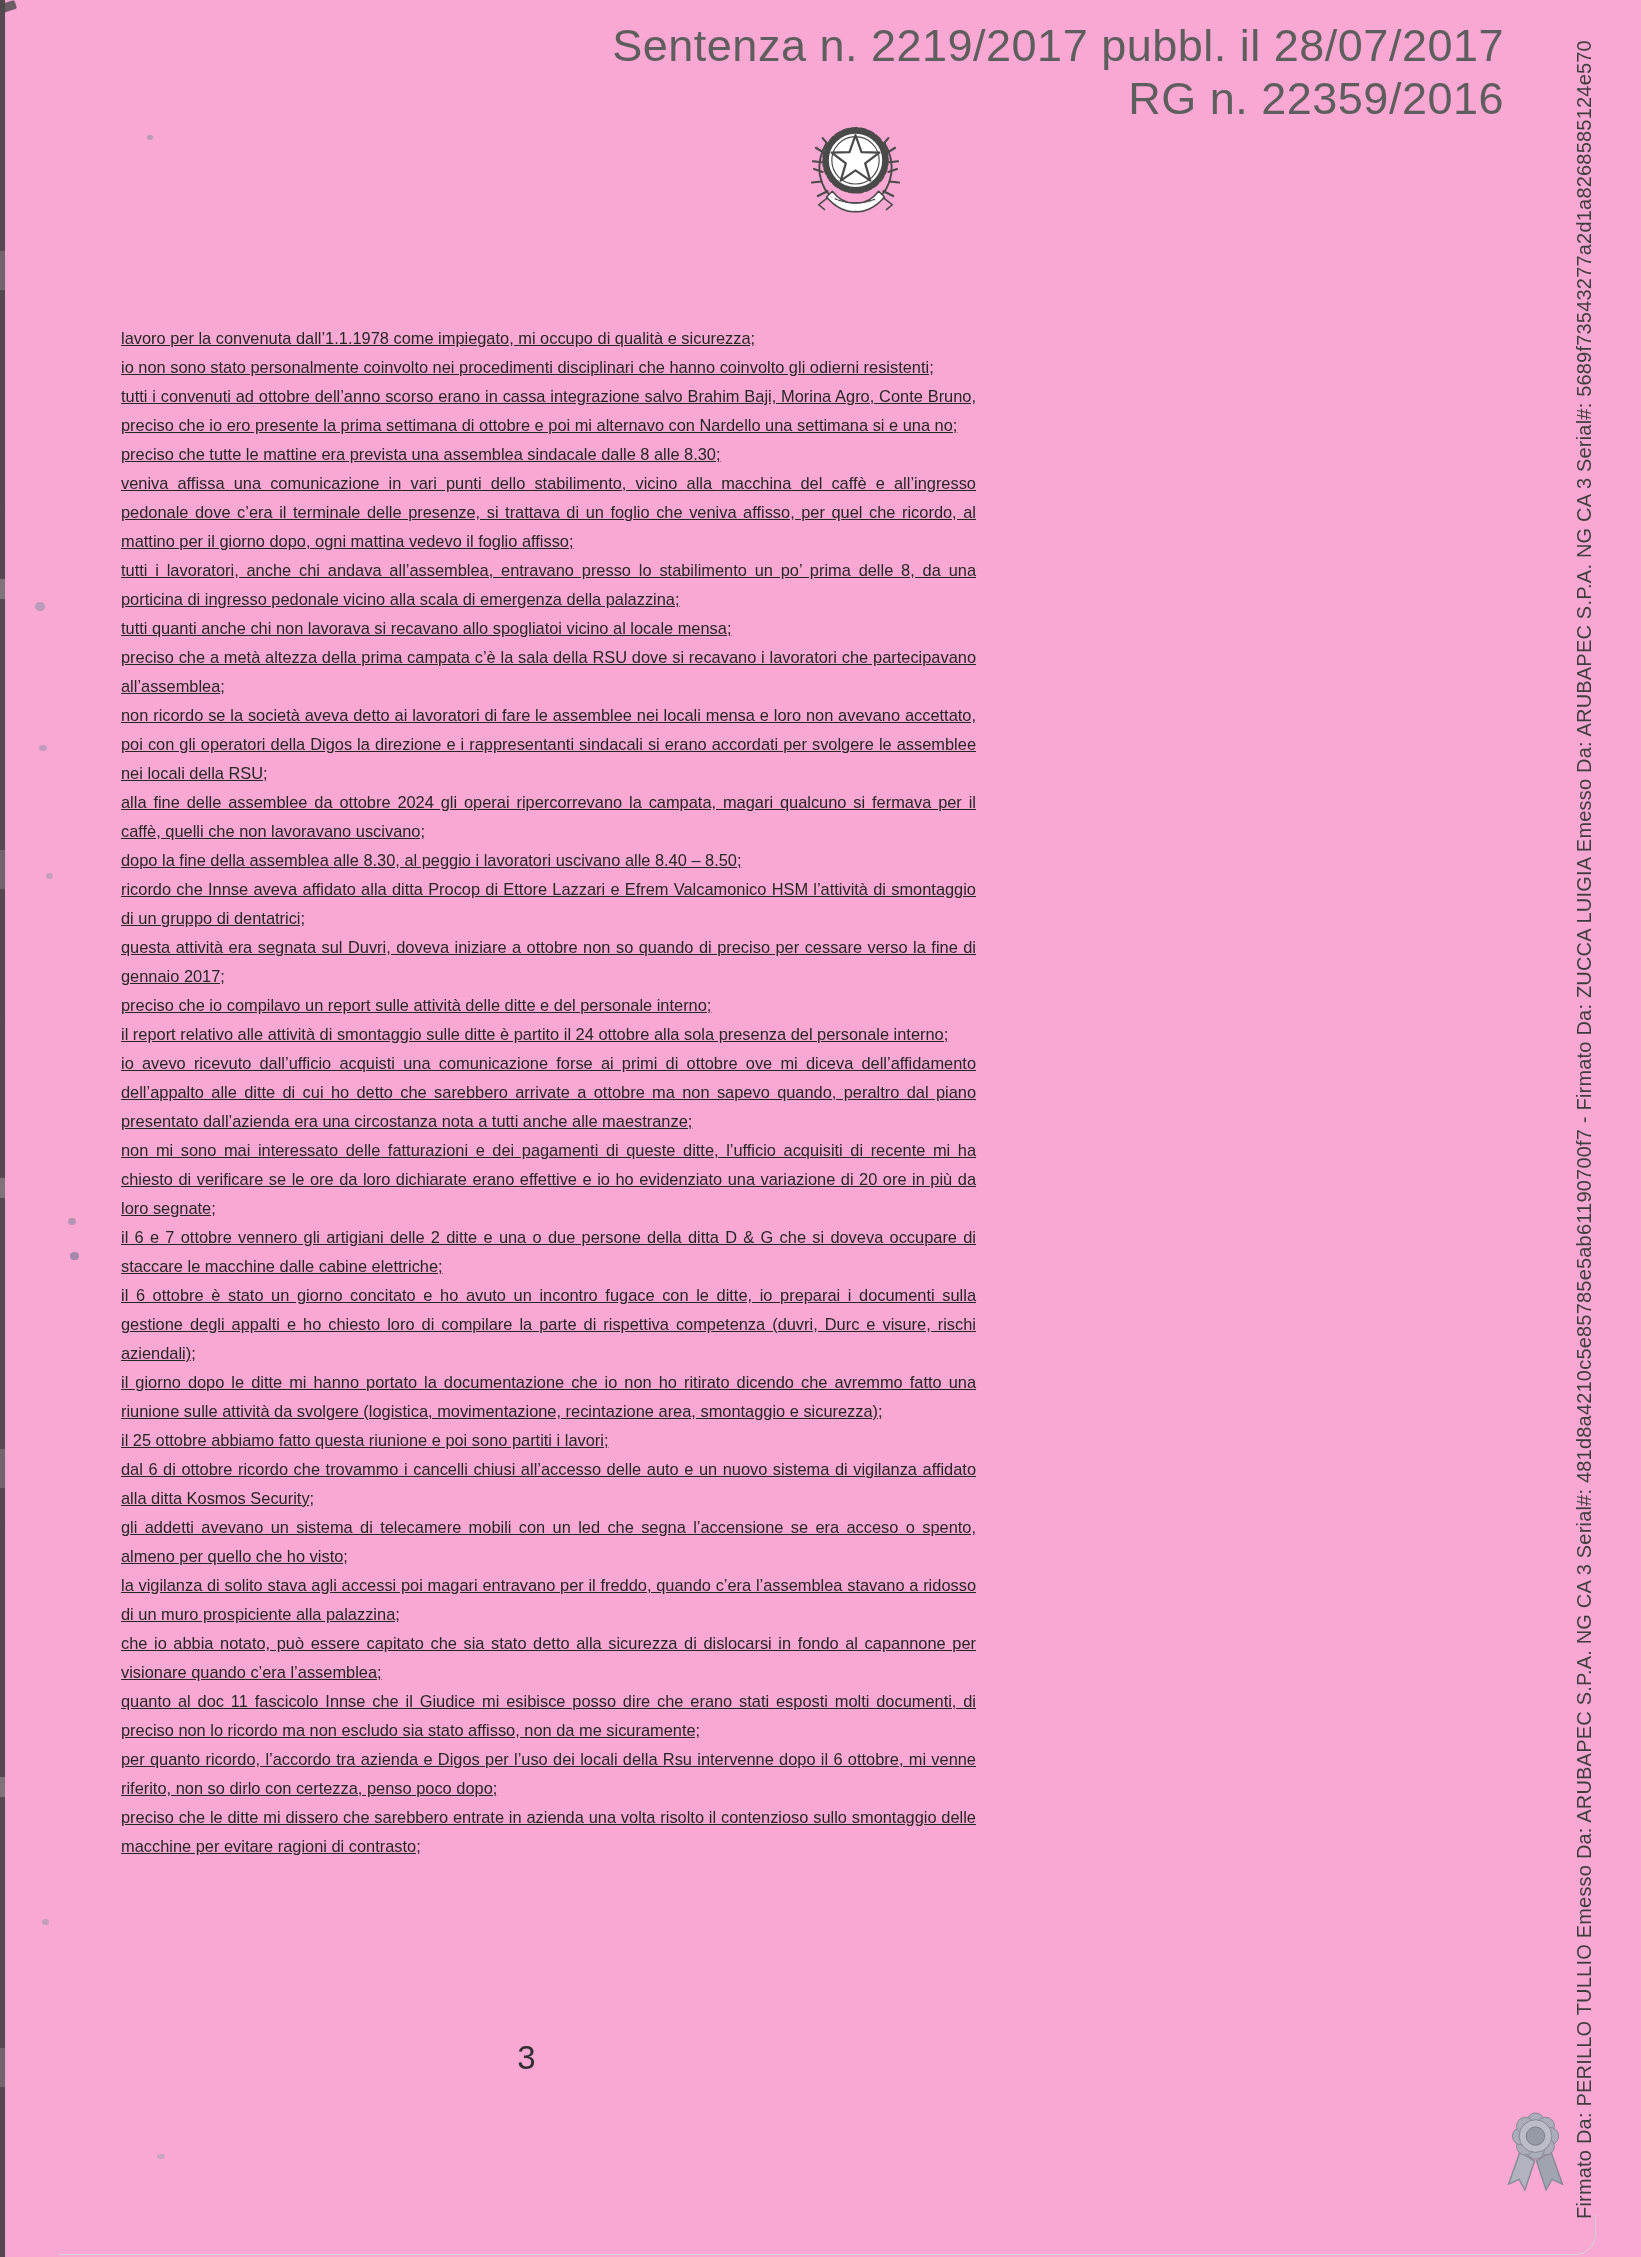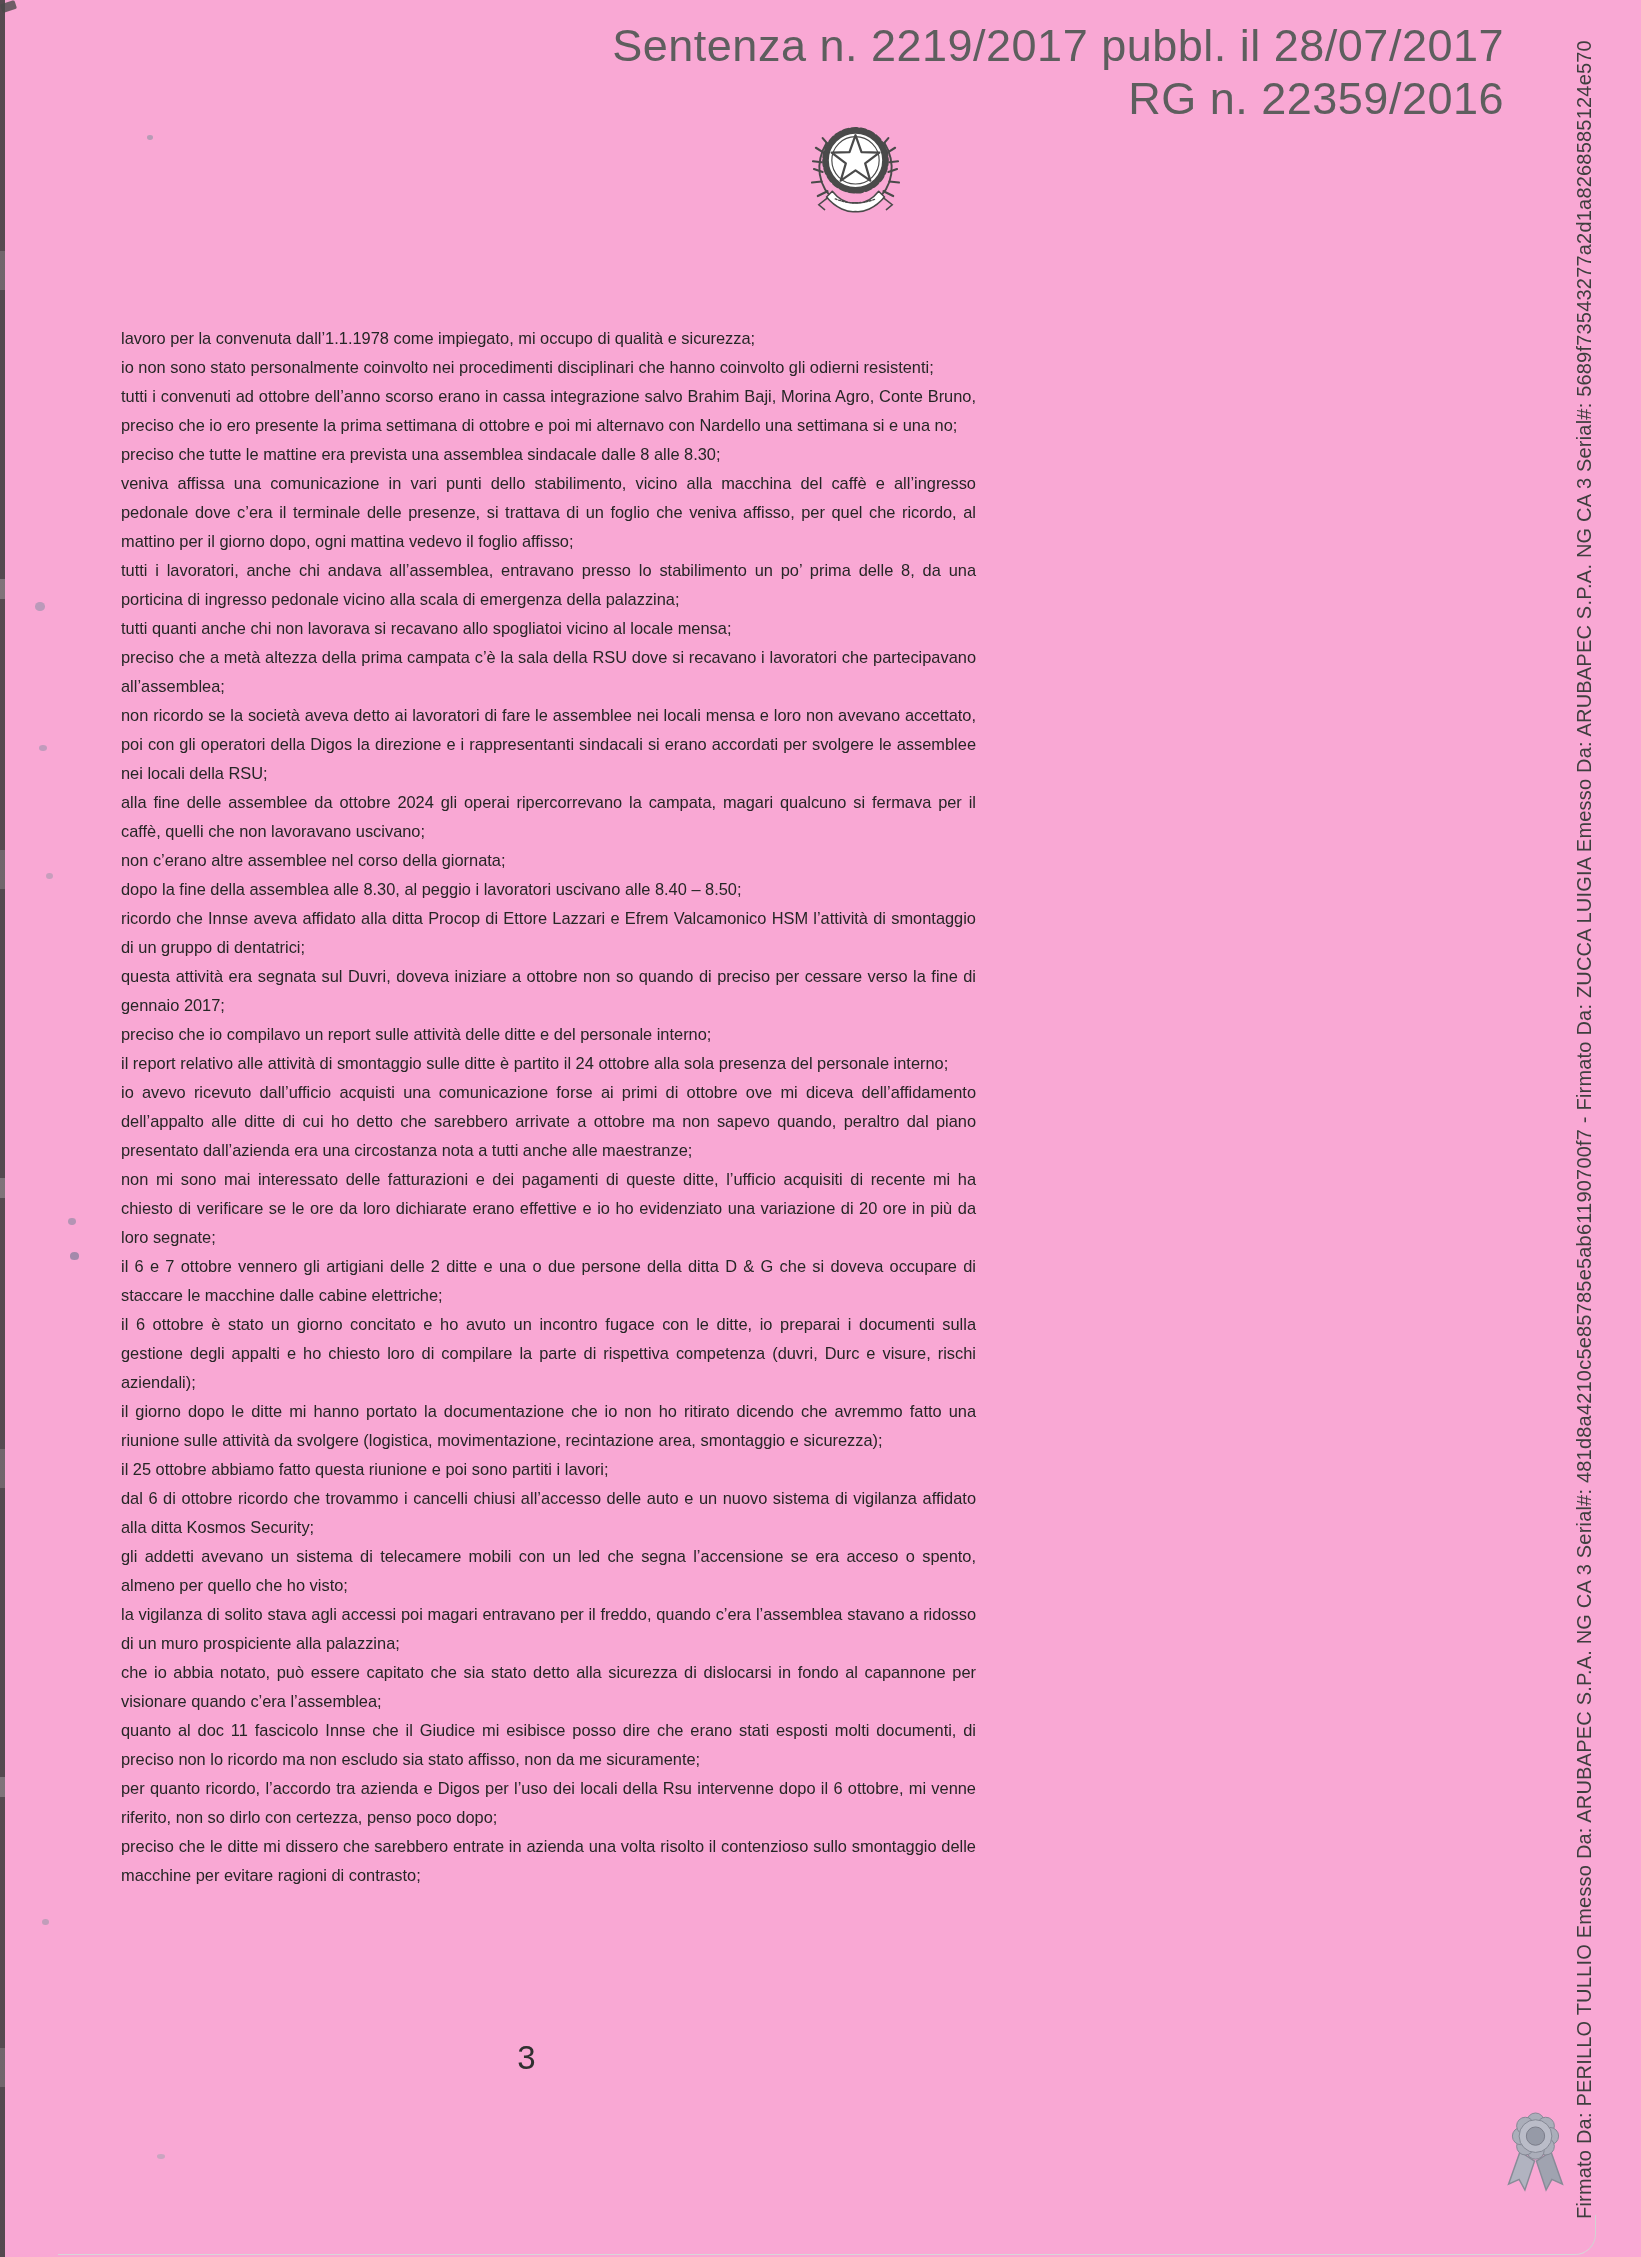--- a/index.html
+++ b/index.html
@@ -32,21 +32,21 @@
     white-space:nowrap;
   }
 
   .emblem{position:absolute;left:807px;top:112px;width:97px;height:114px;}
 
   .body-text{
     position:absolute;left:121px;top:324px;width:855px;
     font-size:16.4px;line-height:29px;color:#262626;
     text-align:justify;
   }
-  .body-text p{margin:0;padding:0;}
+  .body-text p{margin:0;padding:0;text-decoration:underline;}
 
   .page-number{
     position:absolute;left:121px;top:2039px;width:811px;
     text-align:center;font-size:33px;color:#303030;
   }
 
   .sidebar-signature{
     position:absolute;left:1573px;top:2219px;
     transform-origin:0 0;transform:rotate(-90deg);
     white-space:nowrap;
@@ -103,21 +103,20 @@
       <p>lavoro per la convenuta dall’1.1.1978 come impiegato, mi occupo di qualità e sicurezza;</p>
       <p>io non sono stato personalmente coinvolto nei procedimenti disciplinari che hanno coinvolto gli odierni resistenti;</p>
       <p>tutti i convenuti ad ottobre dell’anno scorso erano in cassa integrazione salvo Brahim Baji, Morina Agro, Conte Bruno, preciso che io ero presente la prima settimana di ottobre e poi mi alternavo con Nardello una settimana si e una no;</p>
       <p>preciso che tutte le mattine era prevista una assemblea sindacale dalle 8 alle 8.30;</p>
       <p>veniva affissa una comunicazione in vari punti dello stabilimento, vicino alla macchina del caffè e all’ingresso pedonale dove c’era il terminale delle presenze, si trattava di un foglio che veniva affisso, per quel che ricordo, al mattino per il giorno dopo, ogni mattina vedevo il foglio affisso;</p>
       <p>tutti i lavoratori, anche chi andava all’assemblea, entravano presso lo stabilimento un po’ prima delle 8, da una porticina di ingresso pedonale vicino alla scala di emergenza della palazzina;</p>
       <p>tutti quanti anche chi non lavorava si recavano allo spogliatoi vicino al locale mensa;</p>
       <p>preciso che a metà altezza della prima campata c’è la sala della RSU dove si recavano i lavoratori che partecipavano all’assemblea;</p>
       <p>non ricordo se la società aveva detto ai lavoratori di fare le assemblee nei locali mensa e loro non avevano accettato, poi con gli operatori della Digos la direzione e i rappresentanti sindacali si erano accordati per svolgere le assemblee nei locali della RSU;</p>
       <p>alla fine delle assemblee da ottobre 2024 gli operai ripercorrevano la campata, magari qualcuno si fermava per il caffè, quelli che non lavoravano uscivano;</p>
-      <p>non c’erano altre assemblee nel corso della giornata;</p>
       <p>dopo la fine della assemblea alle 8.30, al peggio i lavoratori uscivano alle 8.40 – 8.50;</p>
       <p>ricordo che Innse aveva affidato alla ditta Procop di Ettore Lazzari e Efrem Valcamonico HSM l’attività di smontaggio di un gruppo di dentatrici;</p>
       <p>questa attività era segnata sul Duvri, doveva iniziare a ottobre non so quando di preciso per cessare verso la fine di gennaio 2017;</p>
       <p>preciso che io compilavo un report sulle attività delle ditte e del personale interno;</p>
       <p>il report relativo alle attività di smontaggio sulle ditte è partito il 24 ottobre alla sola presenza del personale interno;</p>
       <p>io avevo ricevuto dall’ufficio acquisti una comunicazione forse ai primi di ottobre ove mi diceva dell’affidamento dell’appalto alle ditte di cui ho detto che sarebbero arrivate a ottobre  ma non sapevo quando, peraltro dal piano presentato dall’azienda era una circostanza nota a tutti anche alle maestranze;</p>
       <p>non mi sono mai interessato delle fatturazioni e dei pagamenti di queste ditte, l’ufficio acquisiti di recente mi ha chiesto di verificare se le ore da loro dichiarate erano effettive e io ho evidenziato  una variazione di 20 ore in più da loro segnate;</p>
       <p>il 6 e 7 ottobre vennero gli artigiani delle 2 ditte e una o due persone della ditta D &amp; G che si doveva occupare di staccare le macchine dalle cabine elettriche;</p>
       <p>il 6 ottobre è stato un giorno concitato e ho avuto un incontro fugace con le ditte, io preparai i documenti sulla gestione degli appalti e ho chiesto loro di compilare la parte di rispettiva competenza (duvri, Durc e visure, rischi aziendali);</p>
       <p>il giorno dopo le ditte mi hanno portato la documentazione che io non ho ritirato dicendo che avremmo fatto una riunione sulle attività da svolgere (logistica, movimentazione, recintazione area, smontaggio e sicurezza);</p>

